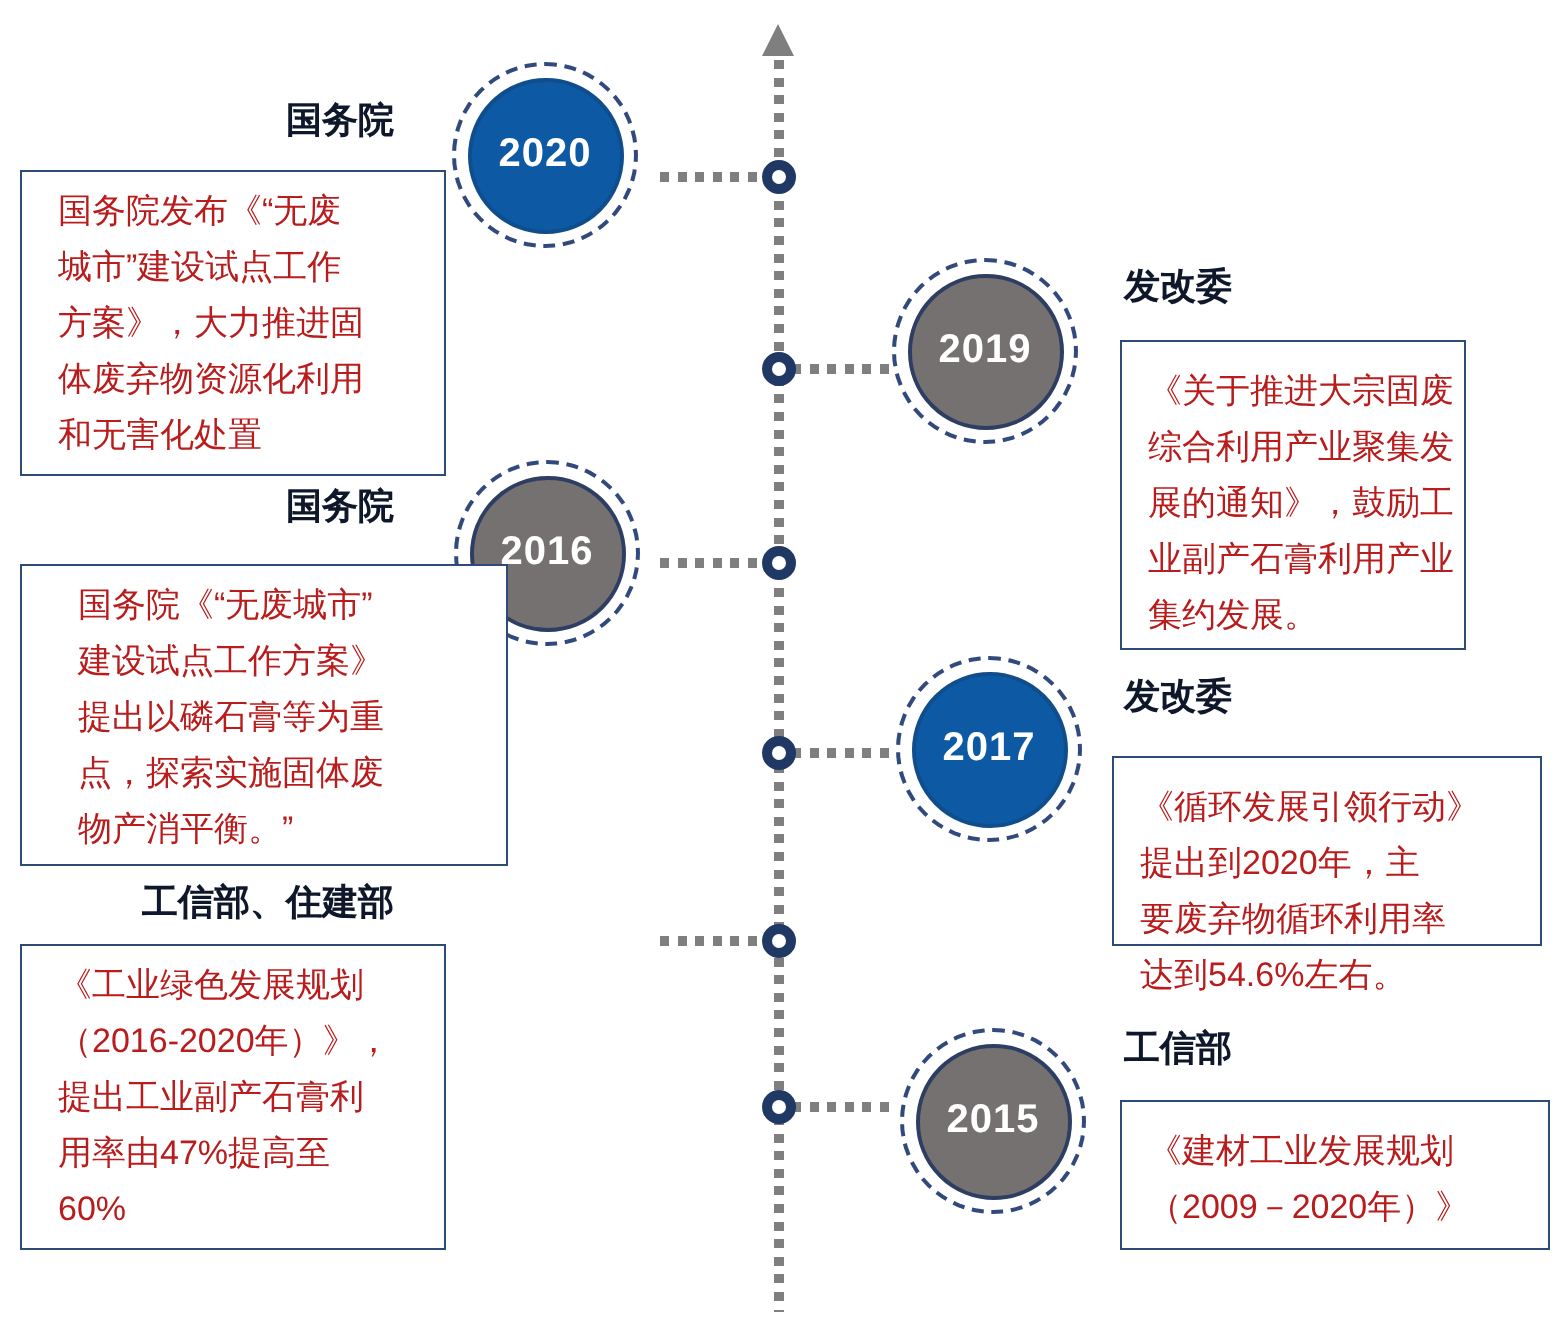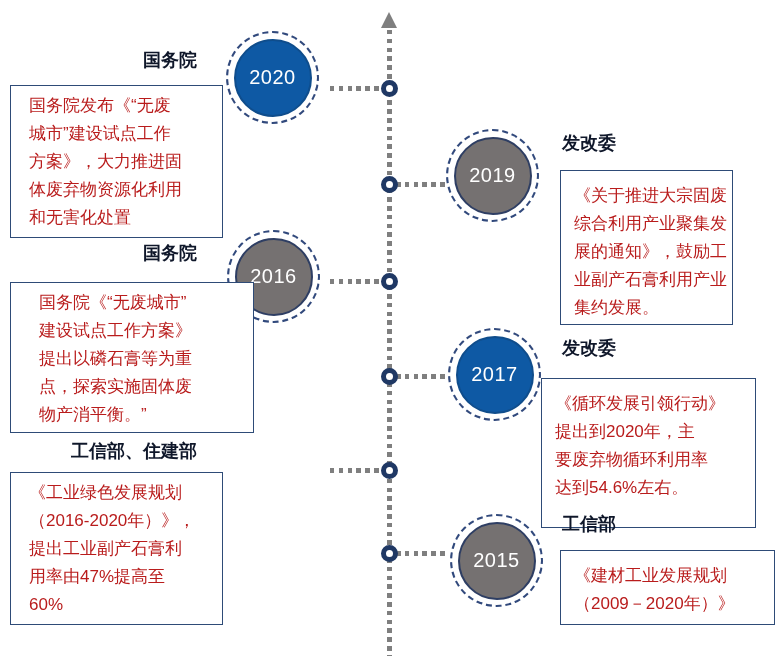--- a/index.html
+++ b/index.html
@@ -19,21 +19,21 @@
   }
   
   .ring{
     position:absolute;width:93px;height:93px;border-radius:50%;
     border:2px dashed #31497c;box-sizing:border-box;
     display:flex;align-items:center;justify-content:center;
   }
   .circle{
     width:78px;height:78px;border-radius:50%;box-sizing:border-box;
     display:flex;align-items:center;justify-content:center;
-    font-weight:normal;font-size:20px;color:#ffffff;letter-spacing:0.5px;
+    font-weight:bold;font-size:20px;color:#ffffff;letter-spacing:0.5px;
   }
   .circle.blue{background:#0e59a4;border:2px solid #0f4d8c;}
   .circle.gray{background:#757171;border:2px solid #2e3e63;}
   
   .connector{
     position:absolute;height:4.5px;width:51px;
     background:repeating-linear-gradient(to right,#7f7f7f 0 4.5px,transparent 4.5px 8.8px);
   }
   .node{
     position:absolute;width:17px;height:17px;border-radius:50%;box-sizing:border-box;
@@ -58,21 +58,21 @@
   .ring.e0{left:226px;top:31px;}   .conn.e0{left:330px;top:86px;}  .node.e0{left:381px;top:80px;}
   .agency.e0{left:10px;top:48px;}  .box.e0{left:10px;top:85px;width:213px;height:153px;}
 
   .ring.e1{left:446px;top:129px;}  .conn.e1{left:396px;top:182px;} .node.e1{left:381px;top:176px;}
   .agency.e1{left:562px;top:131px;}.box.e1{left:560px;top:170px;width:173px;height:155px;}
 
   .ring.e2{left:227px;top:230px;}  .conn.e2{left:330px;top:279px;} .node.e2{left:381px;top:273px;}
   .agency.e2{left:10px;top:241px;} .box.e2{left:10px;top:282px;width:244px;height:151px;padding-left:10px;}
 
   .ring.e3{left:448px;top:328px;}  .conn.e3{left:396px;top:374px;} .node.e3{left:381px;top:368px;}
-  .agency.e3{left:562px;top:336px;}.box.e3{left:541px;top:378px;width:215px;height:150px;}
+  .agency.e3{left:562px;top:336px;}.box.e3{left:556px;top:378px;width:215px;height:95px;}
 
   .ring.e4{left:225px;top:418px;}  .conn.e4{left:330px;top:468px;} .node.e4{left:381px;top:462px;}
   .agency.e4{left:10px;top:439px;} .box.e4{left:10px;top:472px;width:213px;height:153px;}
 
   .ring.e5{left:450px;top:514px;}  .conn.e5{left:396px;top:551px;} .node.e5{left:381px;top:545px;}
   .agency.e5{left:562px;top:512px;}.box.e5{left:560px;top:550px;width:215px;height:75px;}
 </style>
 </head>
 <body>
 

